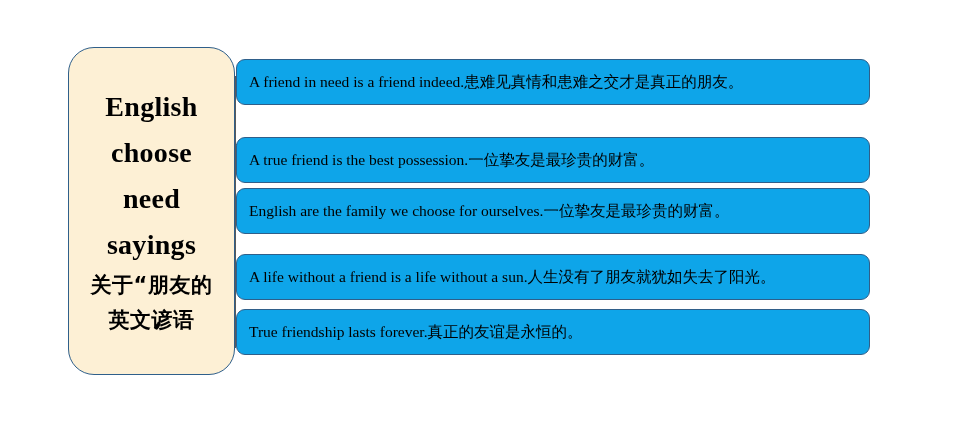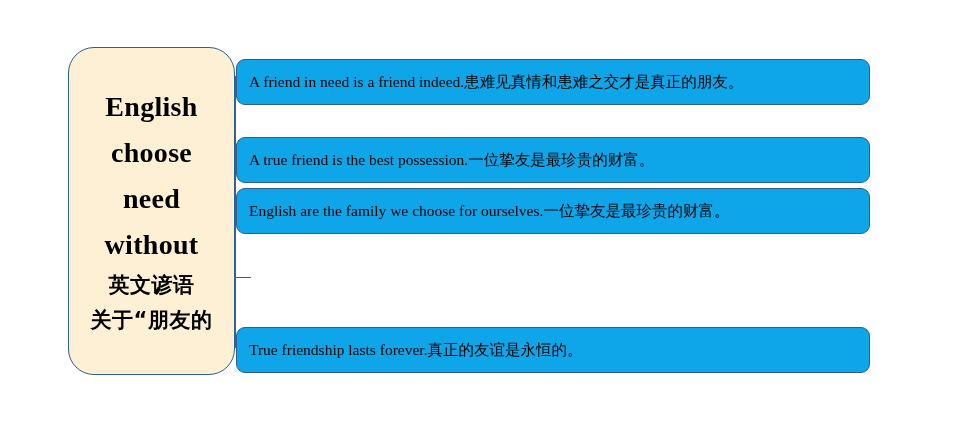--- a/index.html
+++ b/index.html
@@ -115,40 +115,43 @@
 <body>
 
 <div class="canvas">
 
   <div class="spine"></div>
 
   <div class="title-box">
     <div class="title-line en">English</div>
     <div class="title-line en">choose</div>
     <div class="title-line en">need</div>
-    <div class="title-line en">without</div>
+    <div class="title-line en">sayings</div>
+    <div class="title-line zh">关于“朋友的</div>
     <div class="title-line zh">英文谚语</div>
-    <div class="title-line zh">关于“朋友的</div>
   </div>
 
   <div class="branch" style="top:82px;"></div>
   <div class="saying" style="top:59px;width:634px;">
     <div class="text"><span class="en">A friend in need is a friend indeed.</span><span class="zh">患难见真情和患难之交才是真正的朋友。</span></div>
   </div>
 
   <div class="branch" style="top:144px;"></div>
   <div class="saying" style="top:137px;width:634px;">
     <div class="text"><span class="en">A true friend is the best possession.</span><span class="zh">一位挚友是最珍贵的财富。</span></div>
   </div>
 
   <div class="branch" style="top:211px;"></div>
   <div class="saying" style="top:188px;width:634px;">
     <div class="text"><span class="en">English are the family we choose for ourselves.</span><span class="zh">一位挚友是最珍贵的财富。</span></div>
   </div>
 
   <div class="branch" style="top:277px;"></div>
+  <div class="saying" style="top:254px;width:634px;">
+    <div class="text"><span class="en">A life without a friend is a life without a sun.</span><span class="zh">人生没有了朋友就犹如失去了阳光。</span></div>
+  </div>
 
   <div class="branch" style="top:345px;"></div>
-  <div class="saying" style="top:327px;width:634px;align-items:center;">
+  <div class="saying" style="top:309px;width:634px;align-items:center;">
     <div class="text"><span class="en">True friendship lasts forever.</span><span class="zh">真正的友谊是永恒的。</span></div>
   </div>
 
 </div>
 
 </body></html>

